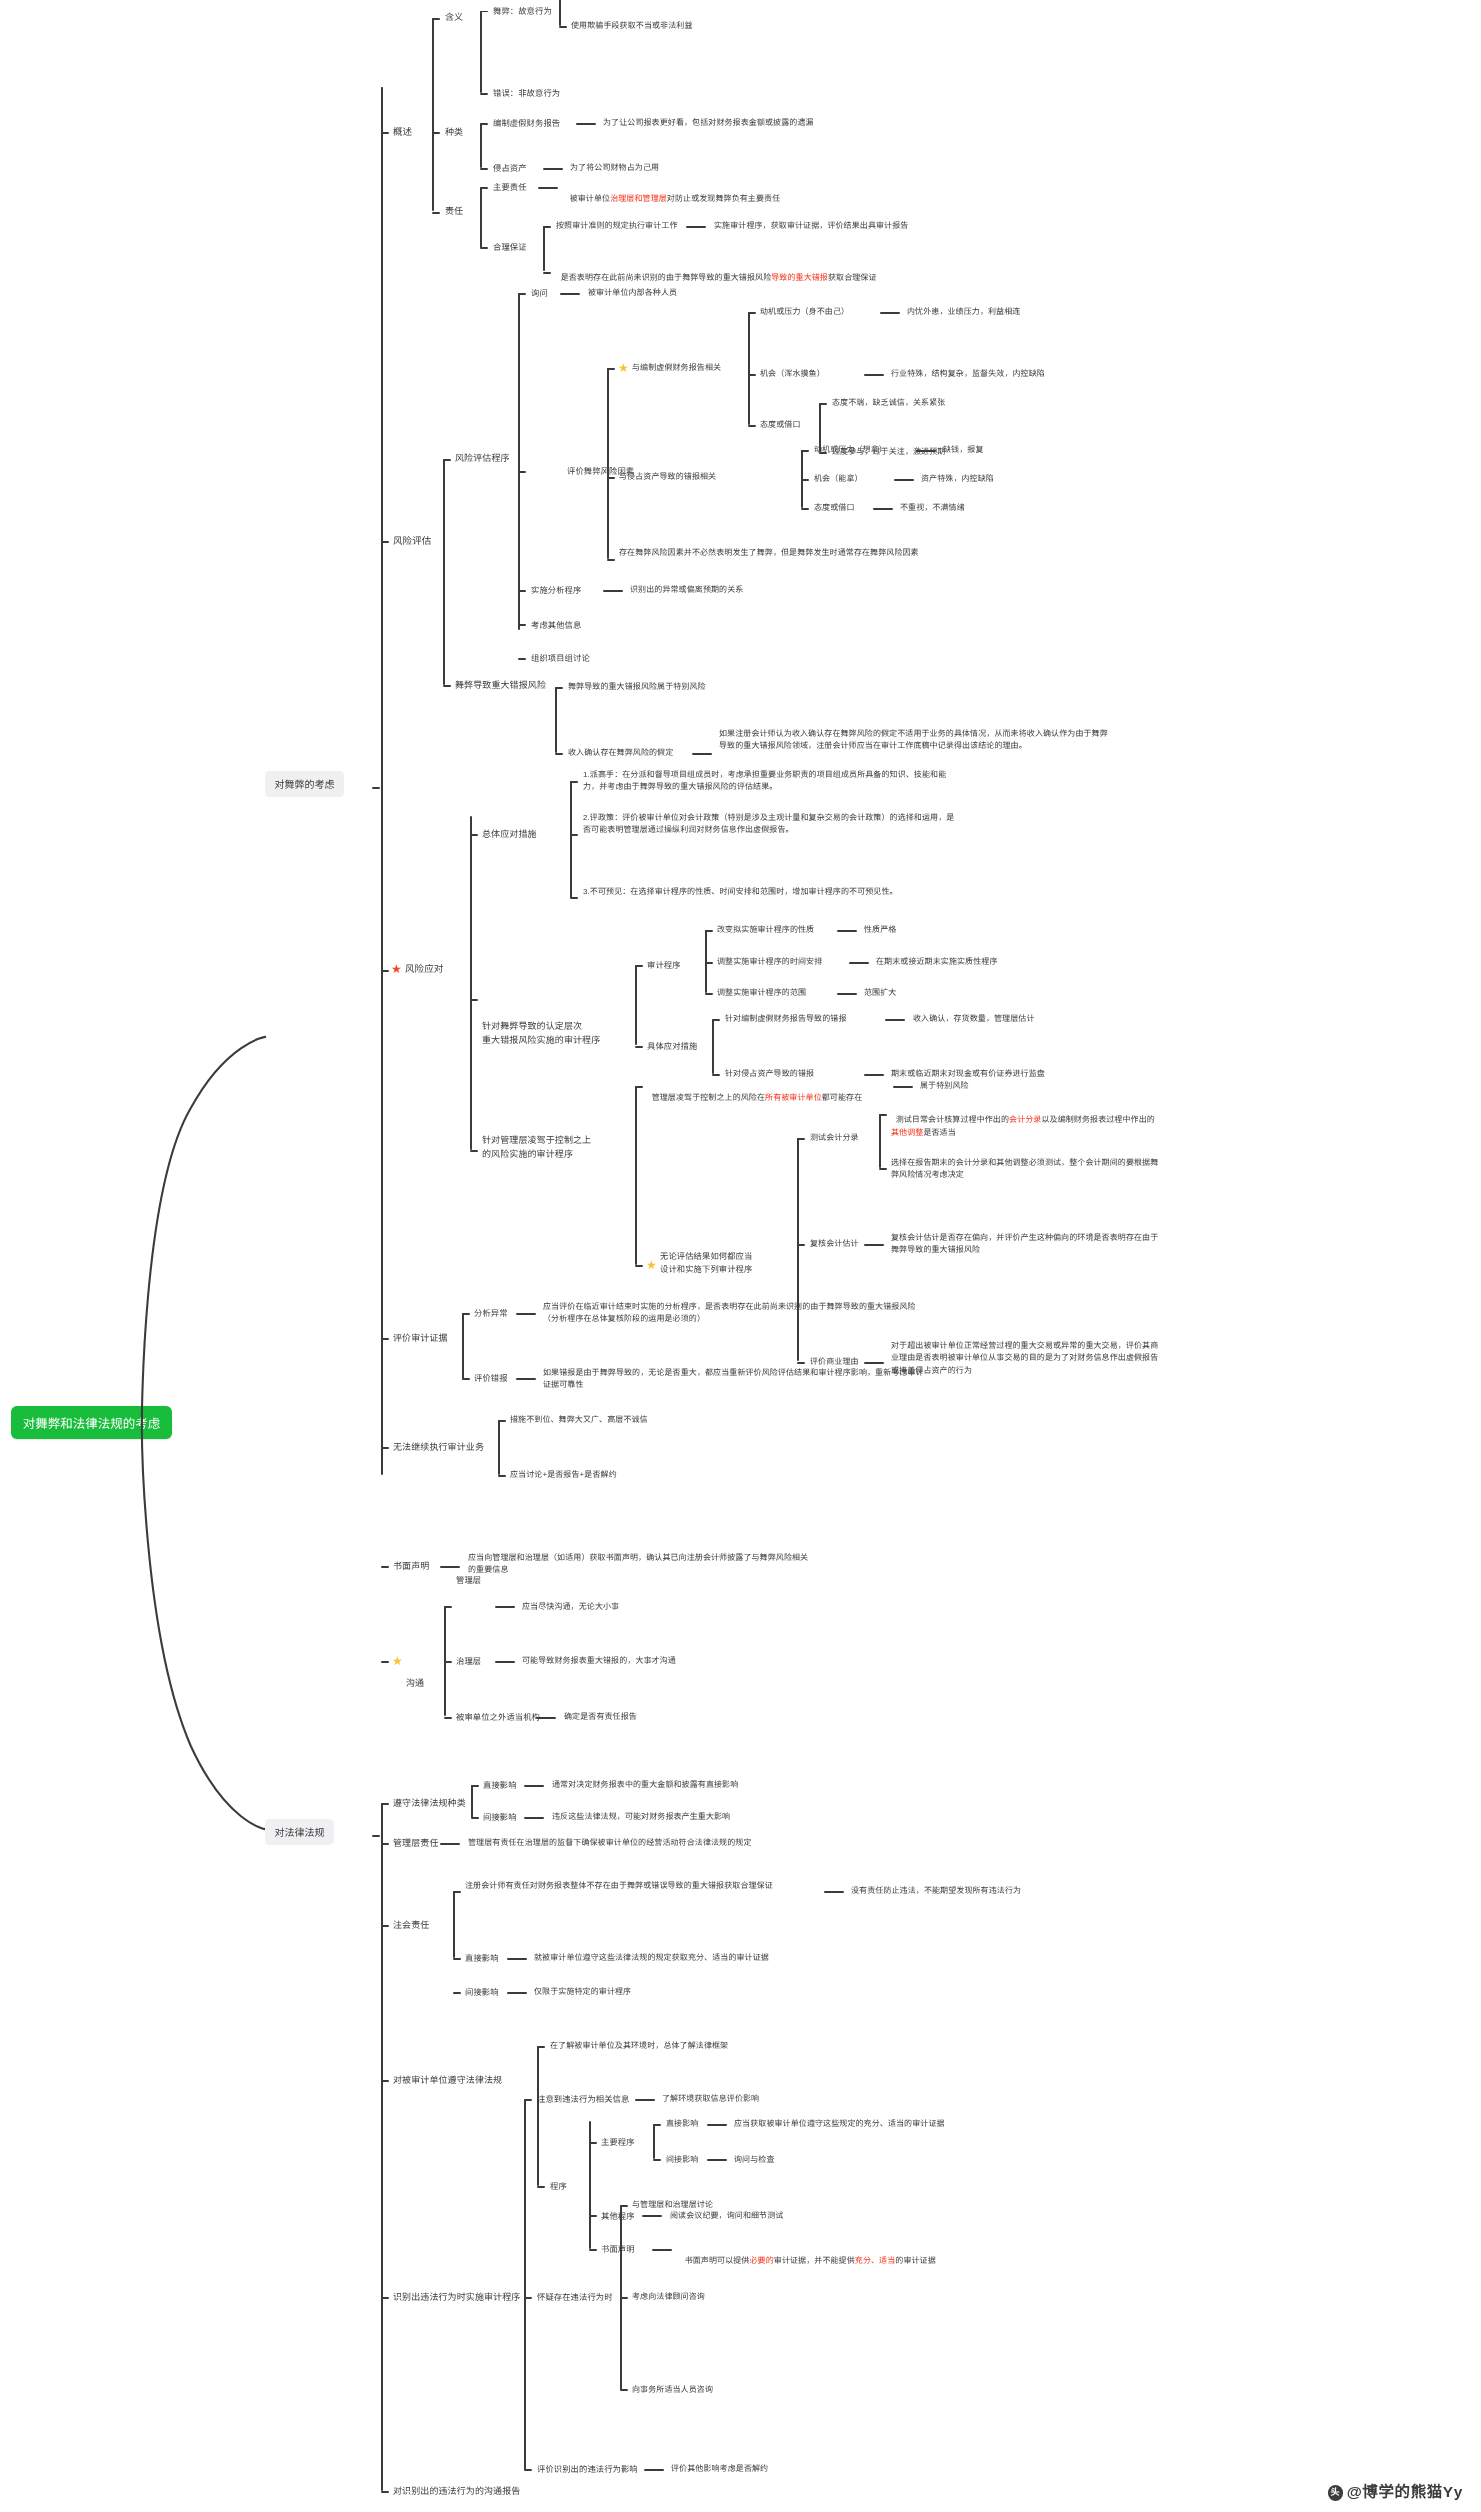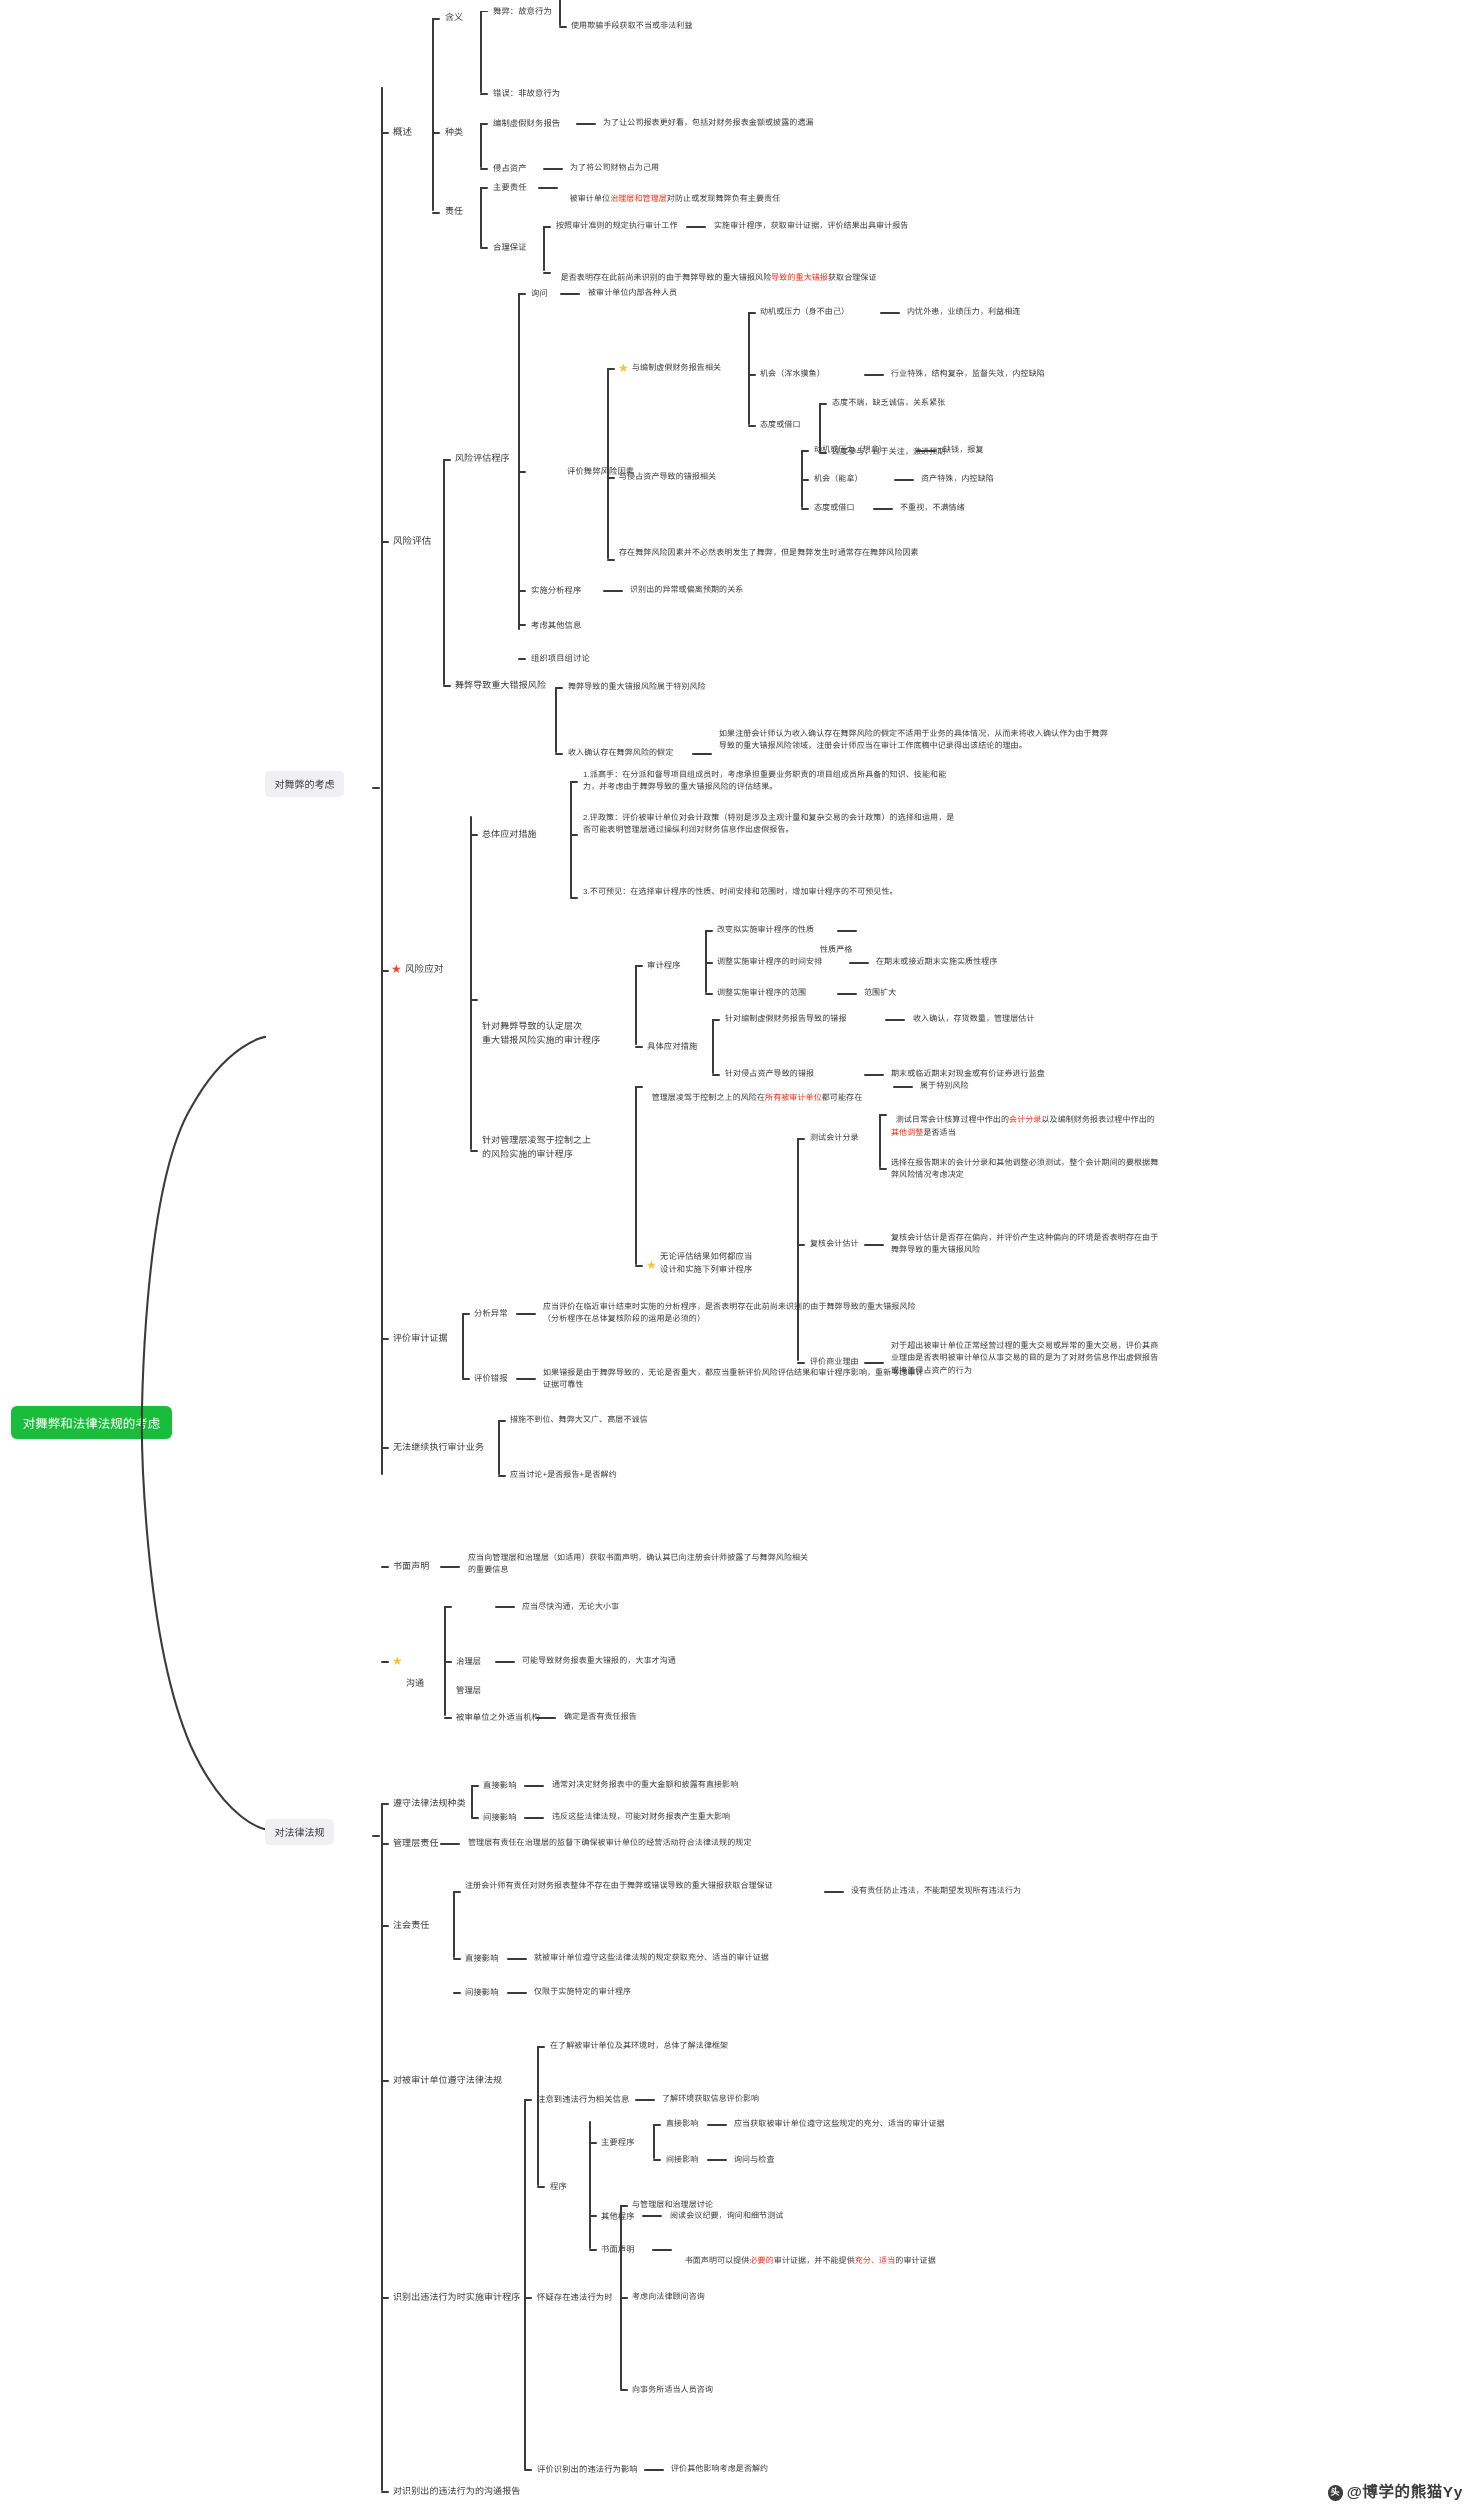--- a/index.html
+++ b/index.html
@@ -245,21 +245,21 @@
 <div class="mm-node lvl2" style="left:482px;top:983px;width:137px;margin-top:37px;">针对舞弊导致的认定层次
 重大错报风险实施的审计程序</div>
 <div class="v-line" style="left:635px;top:965px;height:80px;"></div>
 
 <div class="stub" style="left:635px;top:965px;"></div>
 <div class="mm-node lvl3" style="left:647px;top:959px;">审计程序</div>
 <div class="v-line" style="left:705px;top:930px;height:63px;"></div>
 <div class="stub" style="left:705px;top:930px;"></div>
 <div class="mm-node lvl4" style="left:717px;top:924px;">改变拟实施审计程序的性质</div>
 <div class="dash" style="left:837px;top:930px;"></div>
-<div class="mm-node lvl4" style="left:820px;top:924px;margin-top:20px;">性质严格</div>
+<div class="mm-node lvl4" style="left:864px;top:924px;">性质严格</div>
 <div class="stub" style="left:705px;top:962px;"></div>
 <div class="mm-node lvl4" style="left:717px;top:956px;">调整实施审计程序的时间安排</div>
 <div class="dash" style="left:849px;top:962px;"></div>
 <div class="mm-node lvl4" style="left:876px;top:956px;">在期末或接近期末实施实质性程序</div>
 <div class="stub" style="left:705px;top:993px;"></div>
 <div class="mm-node lvl4" style="left:717px;top:987px;">调整实施审计程序的范围</div>
 <div class="dash" style="left:837px;top:993px;"></div>
 <div class="mm-node lvl4" style="left:864px;top:987px;">范围扩大</div>
 
 <div class="stub" style="left:635px;top:1046px;"></div>
@@ -335,21 +335,21 @@
 <div class="stub" style="left:381px;top:1566px;"></div>
 <div class="mm-node lvl2" style="left:393px;top:1560px;">书面声明</div>
 <div class="dash" style="left:440px;top:1566px;"></div>
 <div class="mm-node lvl4" style="left:468px;top:1552px;width:346px;">应当向管理层和治理层（如适用）获取书面声明，确认其已向注册会计师披露了与舞弊风险相关的重要信息</div>
 
 <div class="stub" style="left:381px;top:1661px;"></div>
 <span class="star yellow" style="left:391px;top:1655px;">★</span>
 <div class="mm-node lvl2" style="left:406px;top:1654px;margin-top:23px;">沟通</div>
 <div class="v-line" style="left:444px;top:1606px;height:110px;"></div>
 <div class="stub" style="left:444px;top:1606px;"></div>
-<div class="mm-node lvl3" style="left:456px;top:1684px;text-align:right;">管理层</div>
+<div class="mm-node lvl3" style="left:456px;top:1574px;text-align:right;">管理层</div>
 <div class="dash" style="left:495px;top:1606px;"></div>
 <div class="mm-node lvl4" style="left:522px;top:1601px;">应当尽快沟通，无论大小事</div>
 <div class="stub" style="left:444px;top:1661px;"></div>
 <div class="mm-node lvl3" style="left:456px;top:1655px;">治理层</div>
 <div class="dash" style="left:495px;top:1661px;"></div>
 <div class="mm-node lvl4" style="left:522px;top:1655px;">可能导致财务报表重大错报的，大事才沟通</div>
 <div class="stub" style="left:444px;top:1717px;"></div>
 <div class="mm-node lvl3" style="left:456px;top:1711px;">被审单位之外适当机构</div>
 <div class="dash" style="left:536px;top:1717px;"></div>
 <div class="mm-node lvl4" style="left:564px;top:1711px;">确定是否有责任报告</div>

